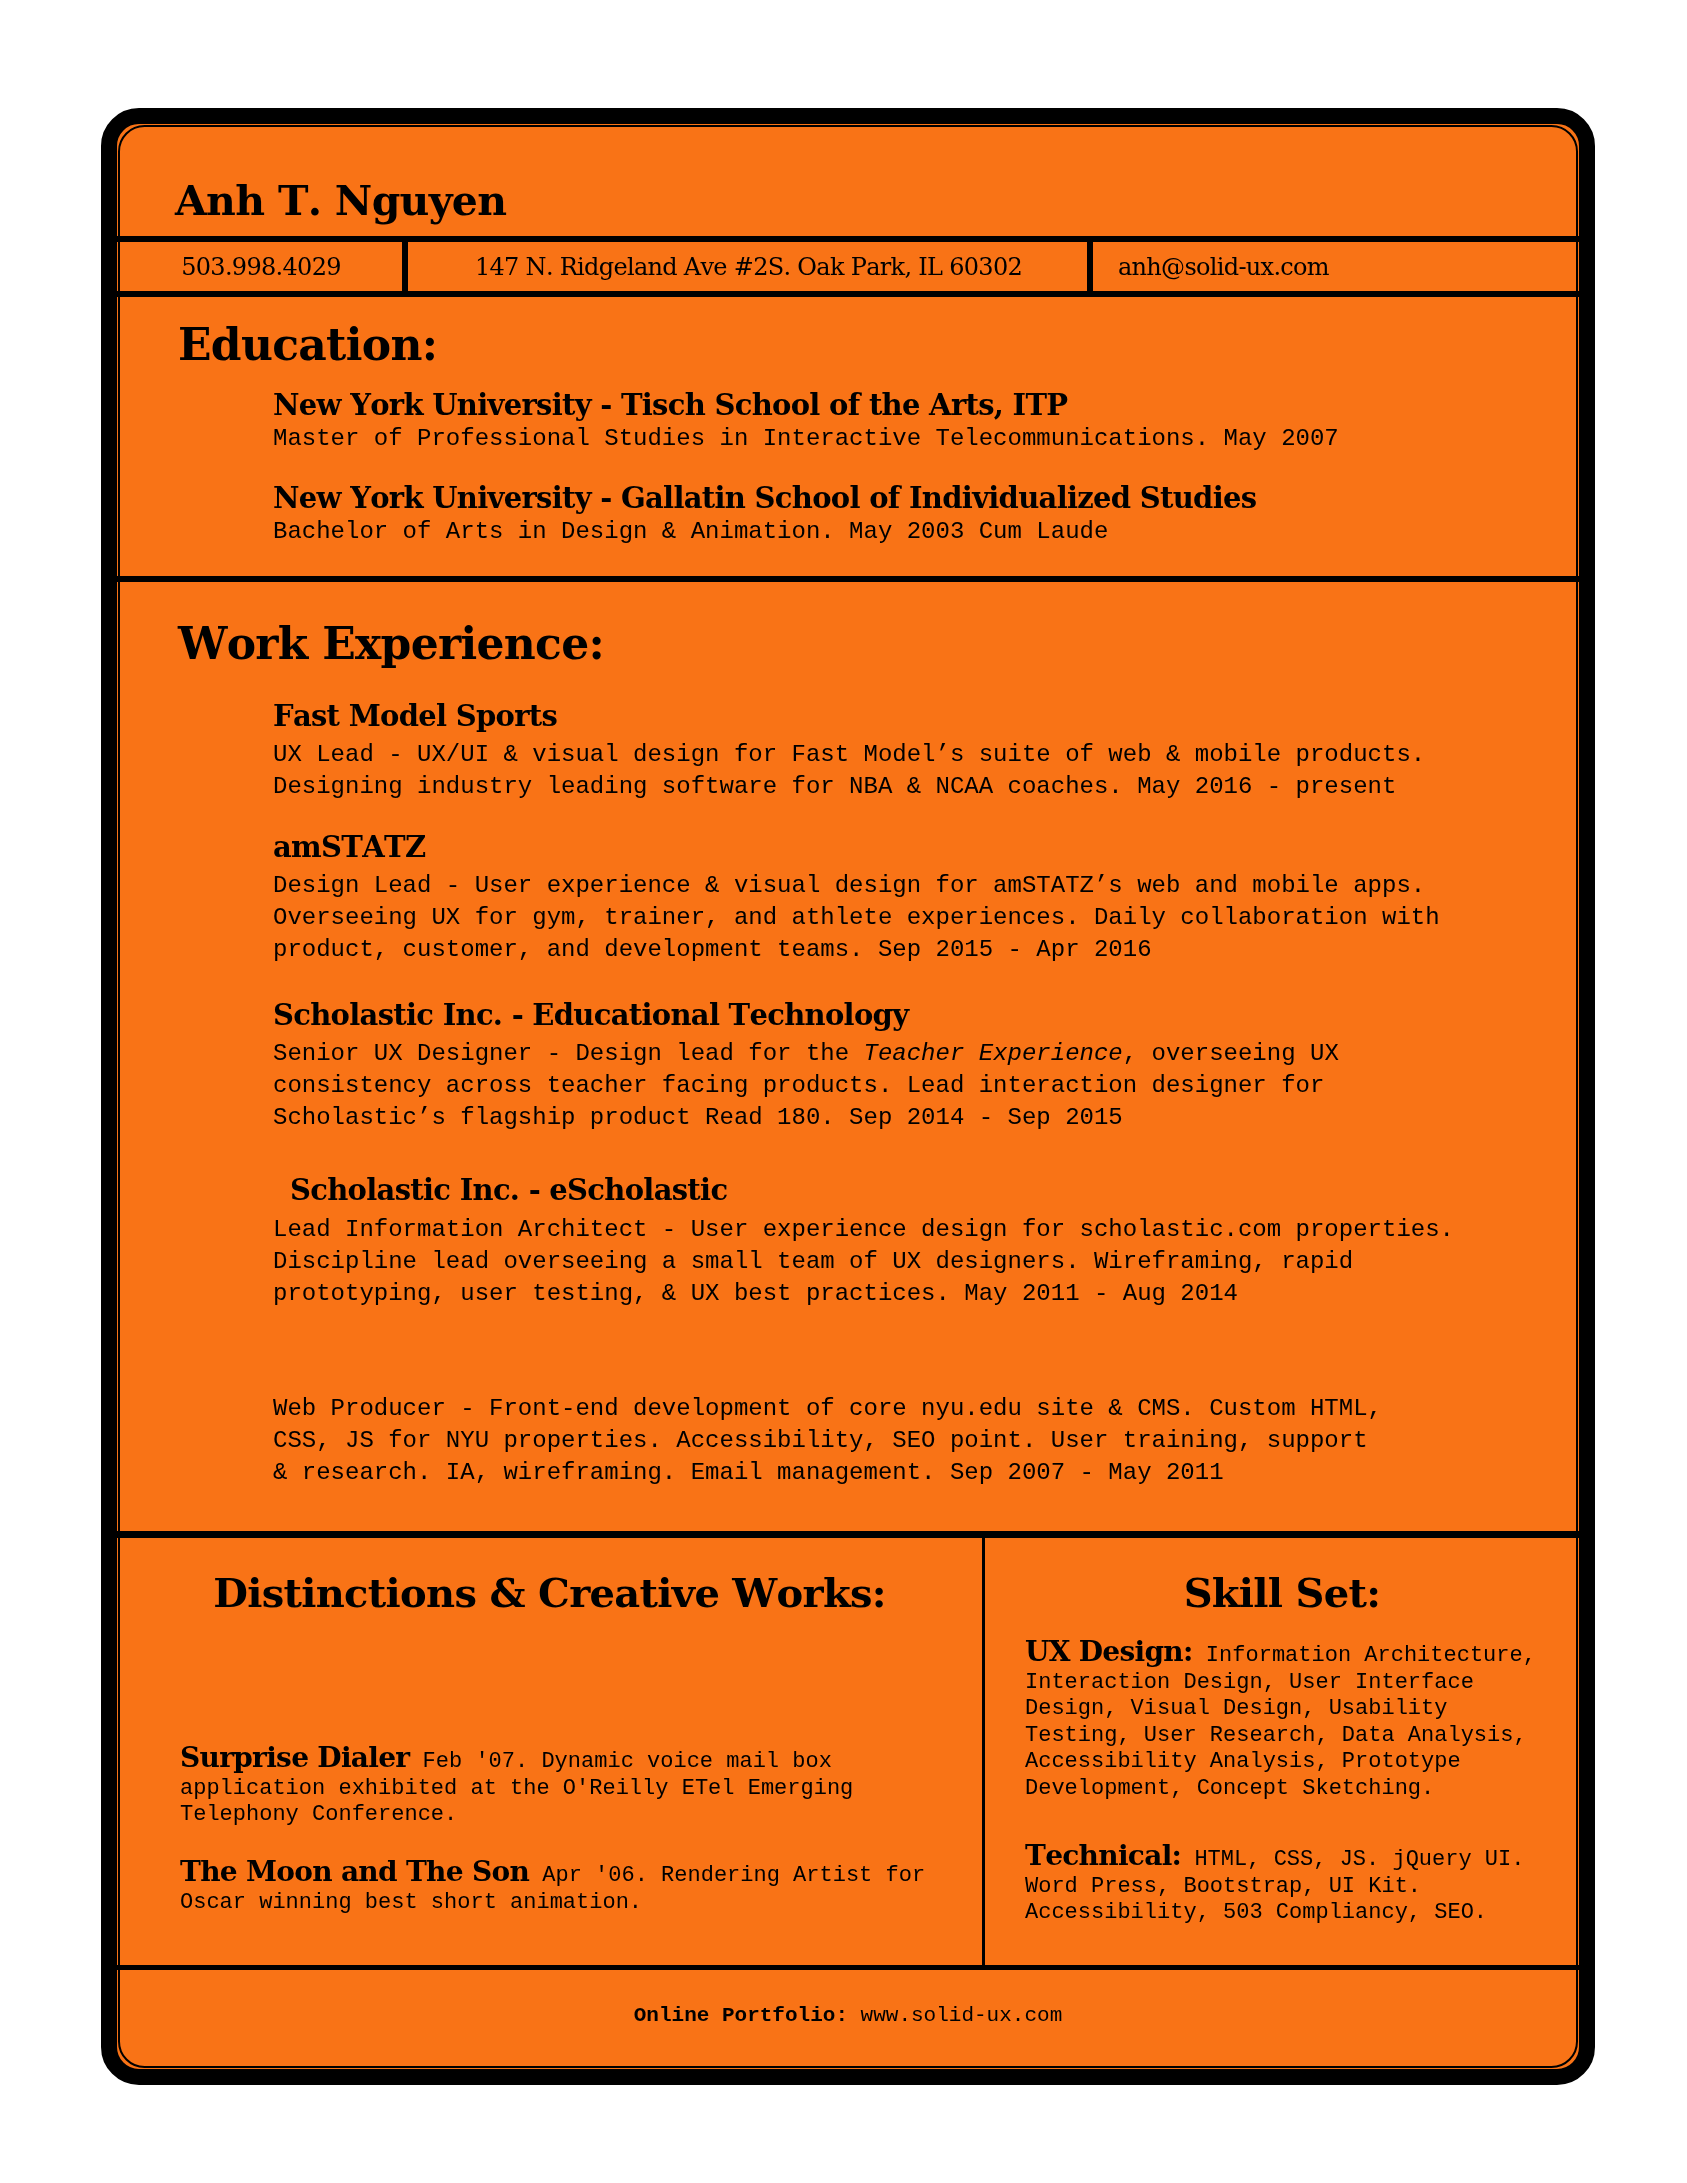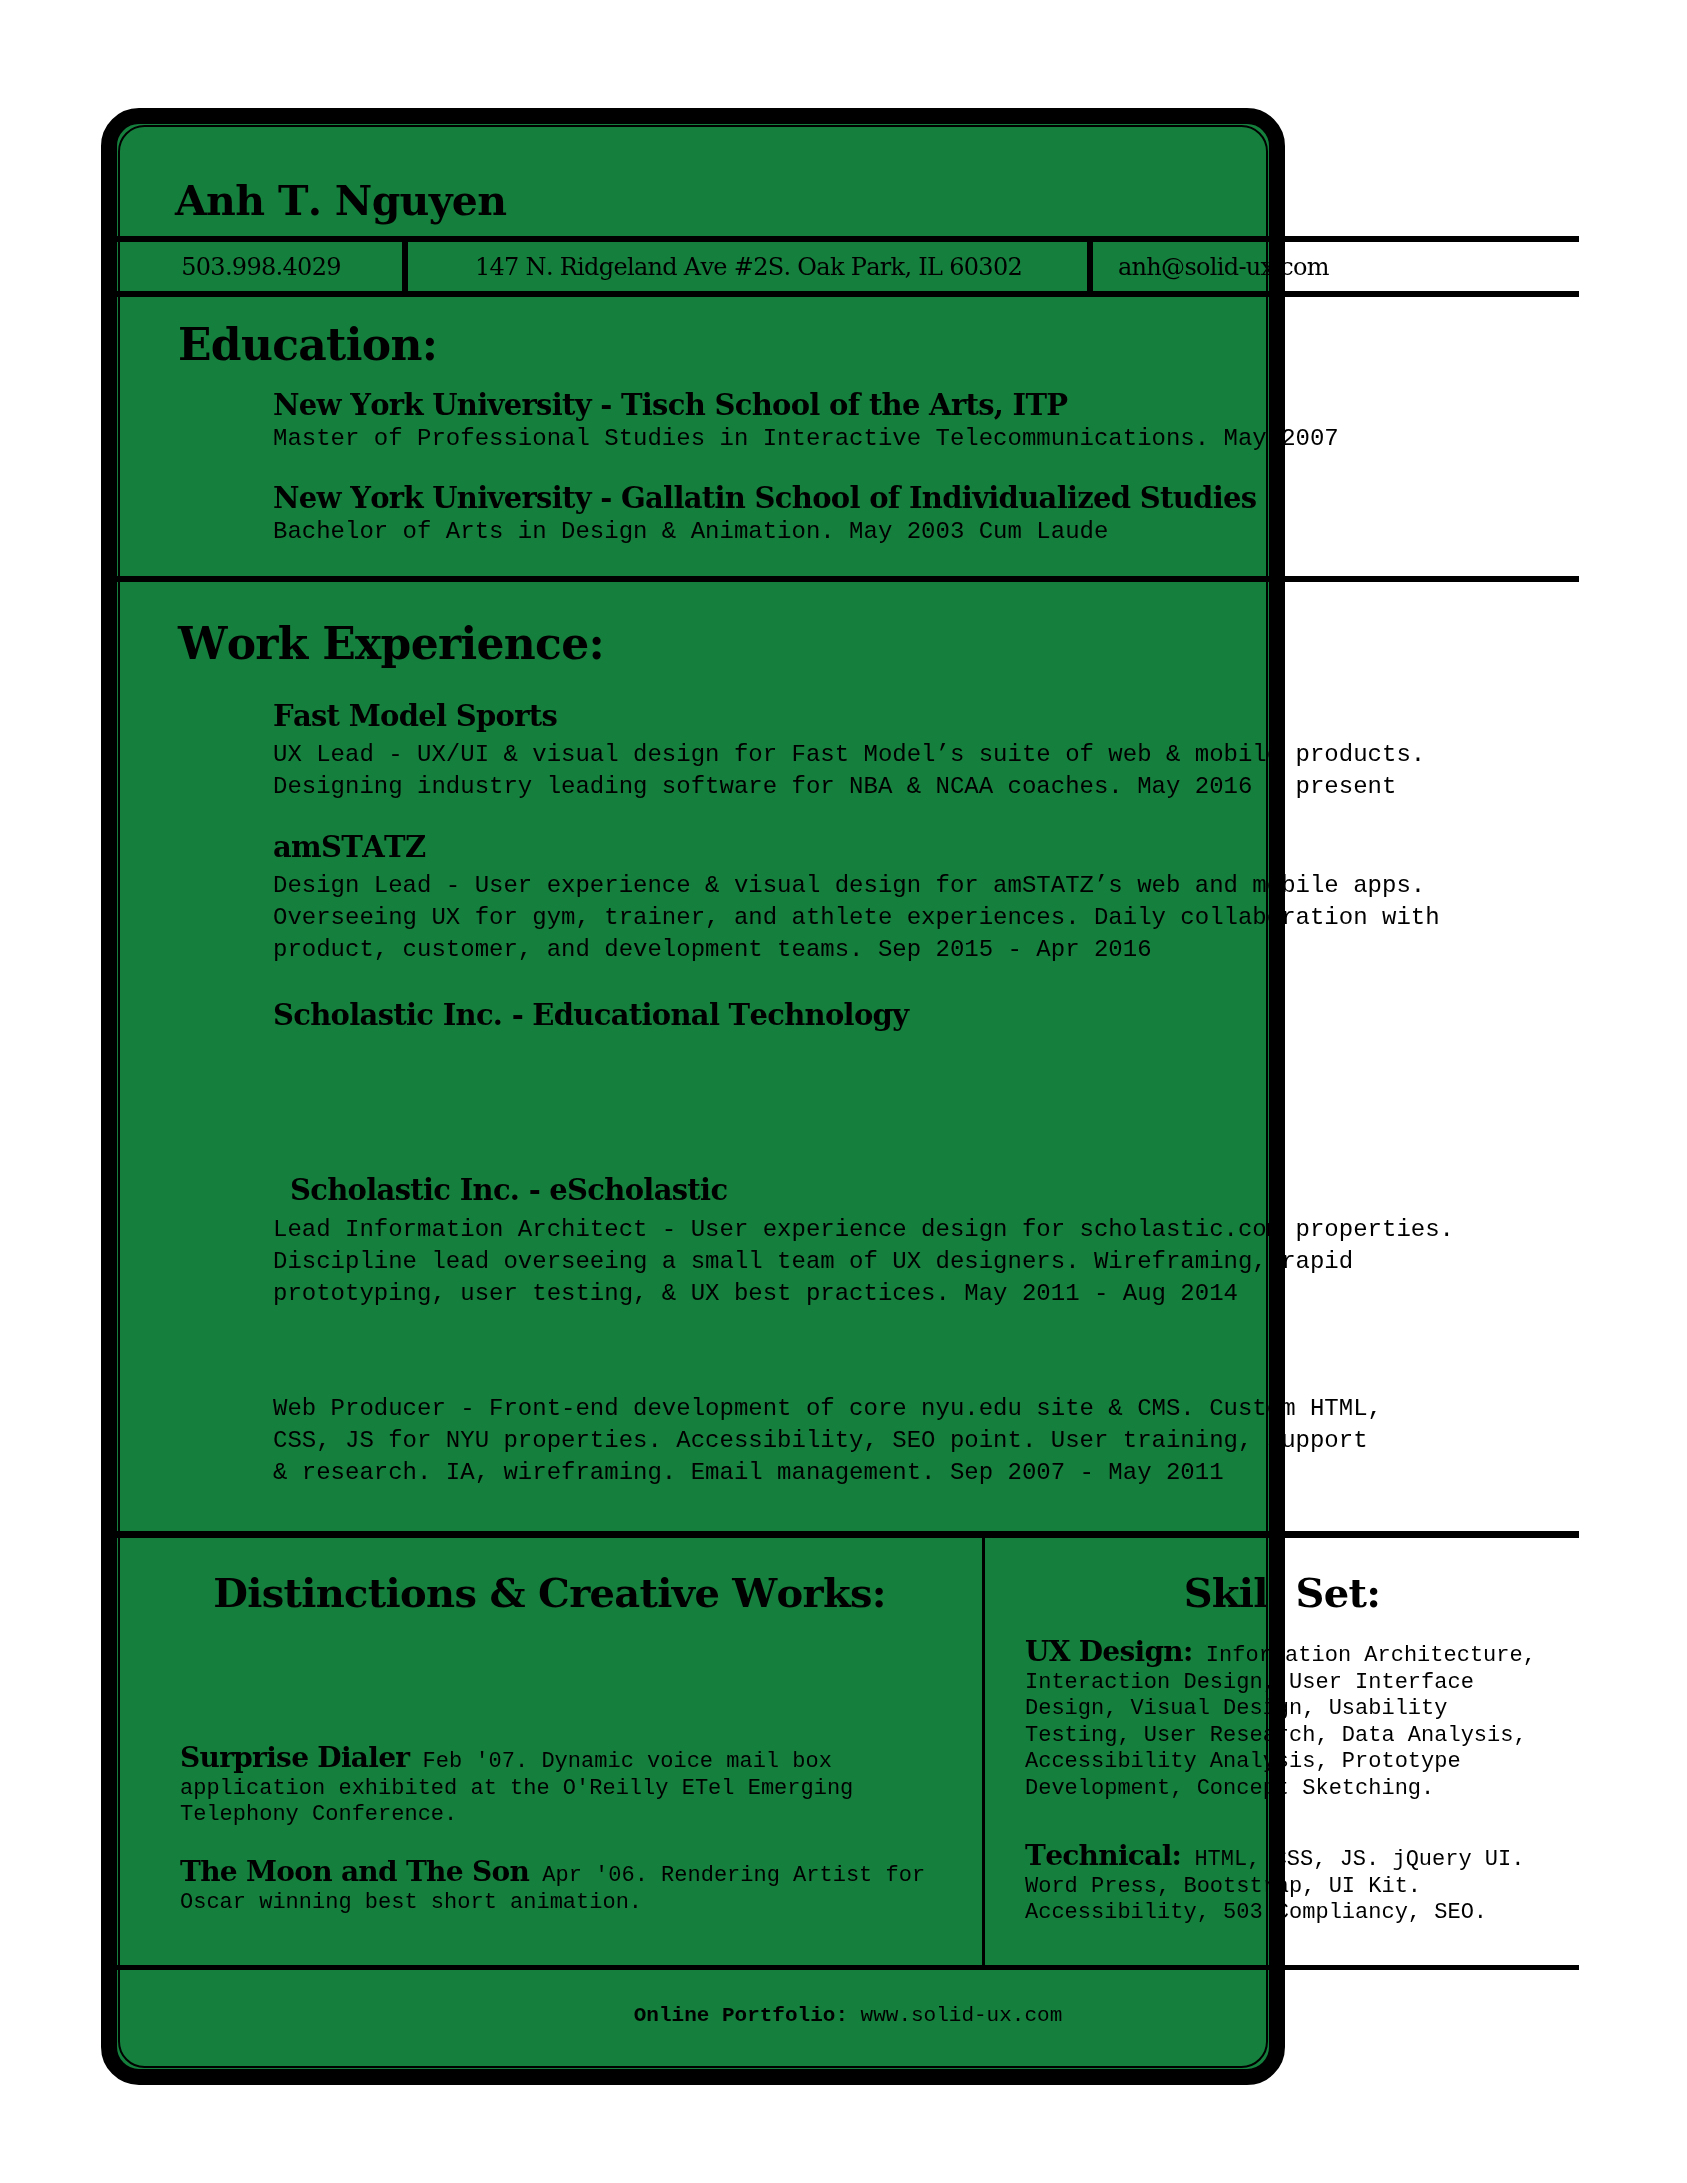--- a/index.html
+++ b/index.html
@@ -11,26 +11,26 @@
     width: 1687px;
     height: 2183px;
     position: relative;
     font-kerning: none;
     color: #000;
   }
   .card {
     position: absolute;
     left: 101px;
     top: 108px;
-    width: 1184px;
+    width: 1494px;
     height: 1977px;
     box-sizing: border-box;
     border: 16px solid #000;
     border-radius: 38px;
-    background: #15803d;
+    background: #f97316;
   }
   .inner-outline {
     position: absolute;
     inset: 1.3px;
     border: 2px solid #000;
     border-radius: 26.5px;
     pointer-events: none;
   }
   .content {
     position: absolute;
@@ -157,20 +157,23 @@
     <div class="abs slab item-title" style="top:574px; left:156px;">Fast Model Sports</div>
     <div class="abs mono body-text" style="top:615px; left:156px; width:1257px;">UX Lead - UX/UI &amp; visual design for Fast Model’s suite of web &amp; mobile products.
 Designing industry leading software for NBA &amp; NCAA coaches. May 2016 - present</div>
 
     <div class="abs slab item-title" style="top:705px; left:156px;">amSTATZ</div>
     <div class="abs mono body-text" style="top:746px; left:156px; width:1257px;">Design Lead - User experience &amp; visual design for amSTATZ’s web and mobile apps.
 Overseeing UX for gym, trainer, and athlete experiences. Daily collaboration with
 product, customer, and development teams. Sep 2015 - Apr 2016</div>
 
     <div class="abs slab item-title" style="top:873px; left:156px;">Scholastic Inc. - Educational Technology</div>
+    <div class="abs mono body-text" style="top:914px; left:156px; width:1257px;"><span>Senior UX Designer - Design lead for the </span><span class="italic">Teacher Experience</span><span>, overseeing UX
+consistency across teacher facing products. Lead interaction designer for
+Scholastic’s flagship product Read 180. Sep 2014 - Sep 2015</span></div>
 
     <div class="abs slab item-title" style="top:1048px; left:173px;">Scholastic Inc. - eScholastic</div>
     <div class="abs mono body-text" style="top:1090px; left:156px; width:1257px;">Lead Information Architect - User experience design for scholastic.com properties.
 Discipline lead overseeing a small team of UX designers. Wireframing, rapid
 prototyping, user testing, &amp; UX best practices. May 2011 - Aug 2014</div>
 
     <div class="abs mono body-text" style="top:1269px; left:156px; width:1257px;">Web Producer - Front-end development of core nyu.edu site &amp; CMS. Custom HTML,
 CSS, JS for NYU properties. Accessibility, SEO point. User training, support
 &amp; research. IA, wireframing. Email management. Sep 2007 - May 2011</div>
 

